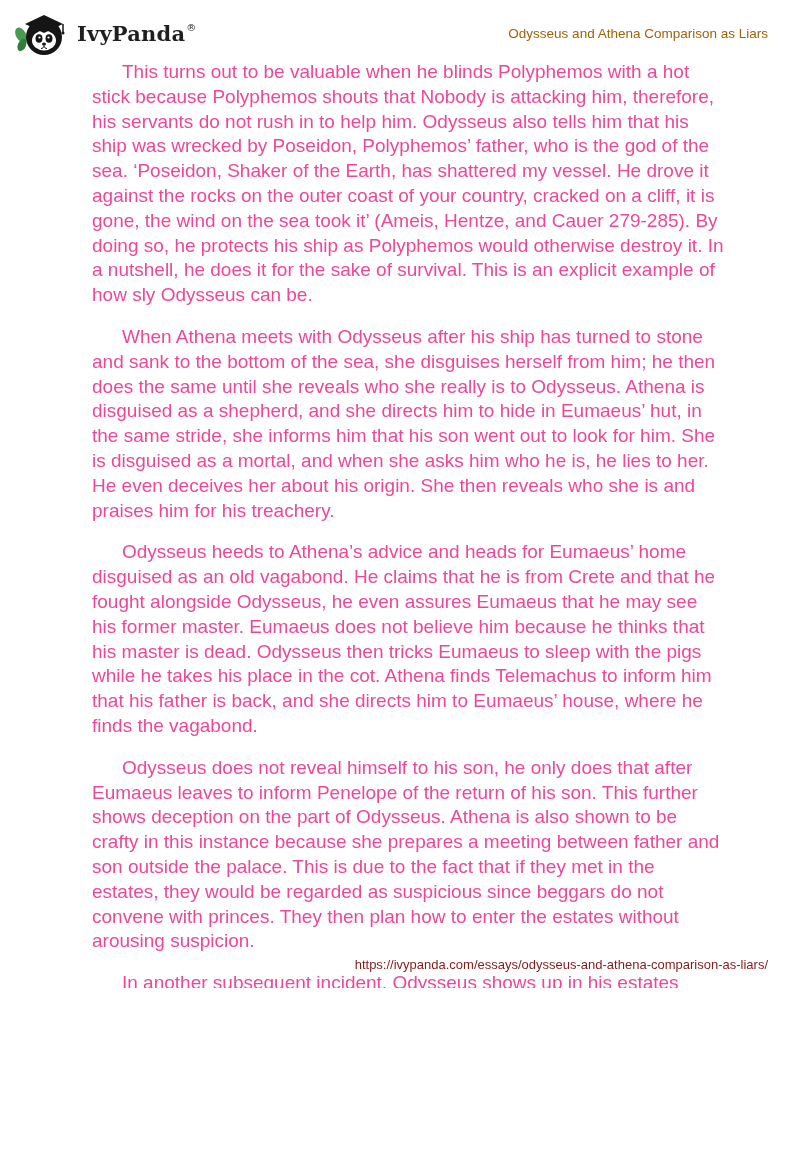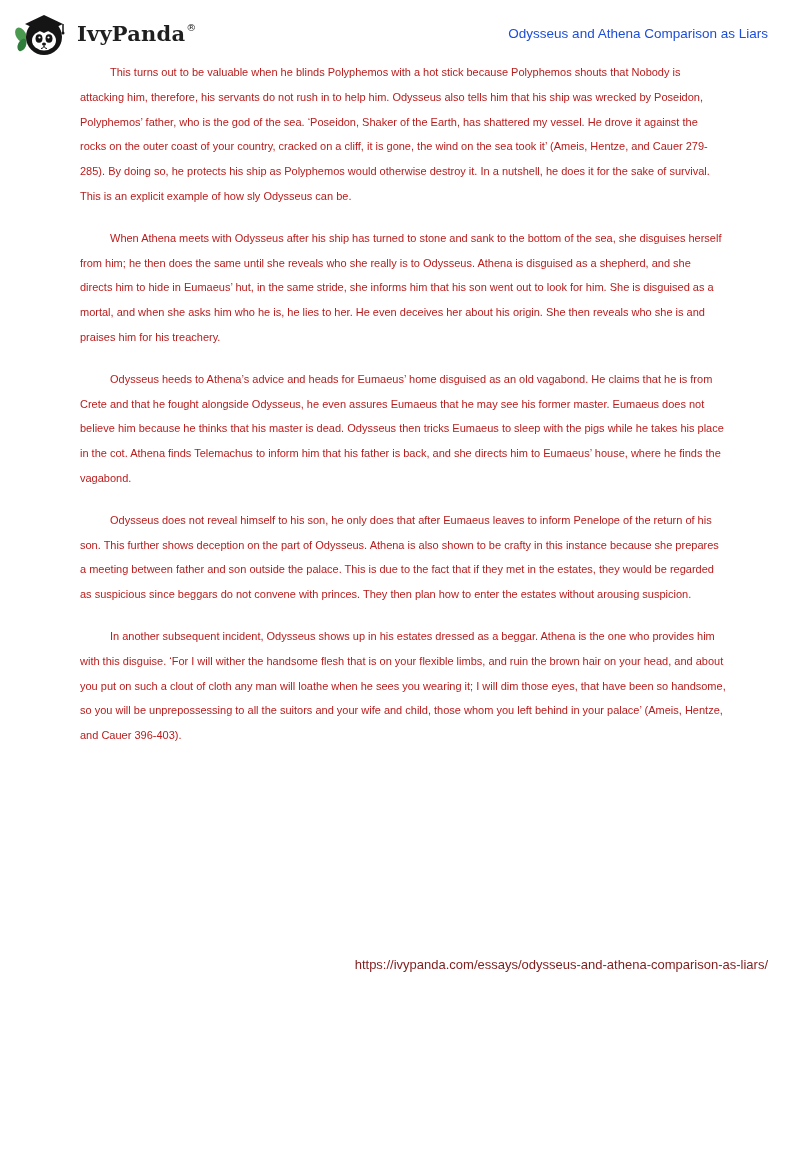--- a/index.html
+++ b/index.html
@@ -32,32 +32,32 @@
     font-size: 21px;
     color: #1f1f1f;
     letter-spacing: 0.2px;
   }
   .reg {
     font-size: 10px;
     font-weight: 400;
     position: relative; top: -2px; margin-left: 1px;
   }
   .doc-title {
-    color: #1d4ed8;
+    color: #a16207;
     font-size: 13.5px;
   }
   .content {
     position: absolute;
     top: 60px; left: 76px; right: 74px;
   }
   .para {
-    margin: 0 0 17px 4px;
-    font-size: 11px;
+    margin: 0 0 17px 16px;
+    font-size: 19px;
     line-height: 24.8px;
-    color: #b91c1c;
+    color: #ec4899;
     text-indent: 30px;
     text-align: left;
   }
   .footer {
     position: absolute;
     right: 32px; bottom: 15px;
     text-align: right;
   }
   .source-url {
     color: #7f1d1d;

